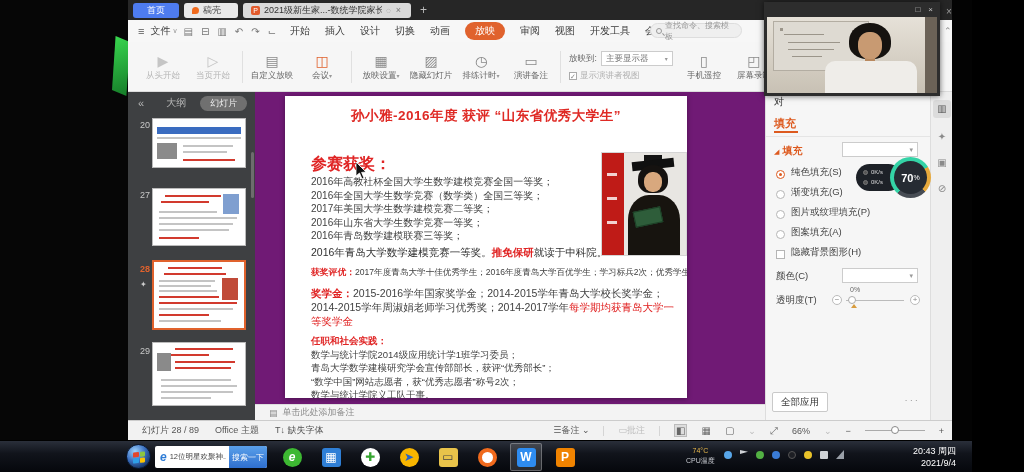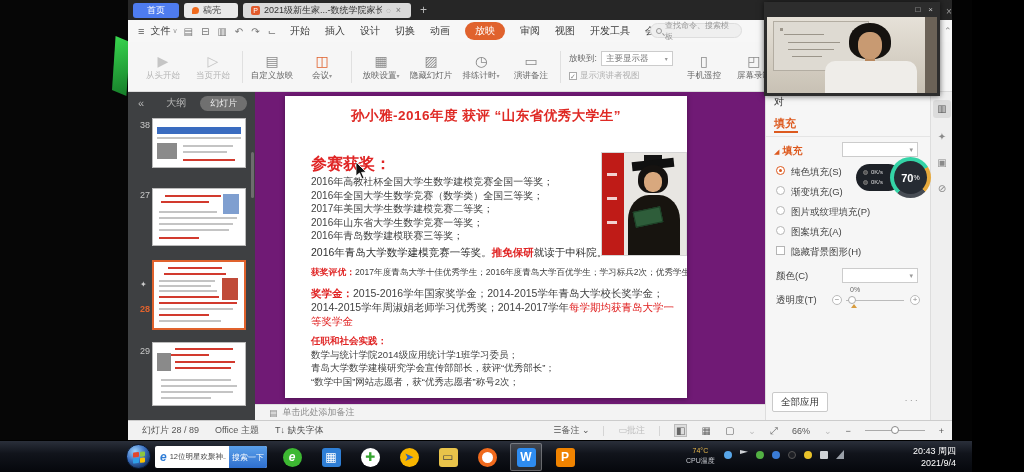--- a/index.html
+++ b/index.html
@@ -54,21 +54,21 @@
 
   
   .sidebar { left:0; top:92px; width:127px; height:328px; background:#3e4042; }
   .sb-head { position:absolute; left:0; top:0; width:100%; height:22px; display:flex; align-items:center; font-size:10px; color:#b5b5b5; }
   .sb-head .cl { margin-left:10px; font-size:11px; }
   .sb-head .ol { margin-left:22px; }
   .sb-pill { margin-left:14px; background:#707070; color:#eee; border-radius:8px; padding:1px 10px; font-size:9px; }
   .thumb { position:absolute; left:24px; width:94px; background:#fff; border:1px solid #bbb; }
   .thumb.sel { border:2px solid #e0622d; }
   .tnum { position:absolute; left:6px; width:16px; text-align:right; font-size:9px; color:#c8c8c8; }
-  .tnum.sel { color:#e0622d; font-weight:bold;margin-top:40px; }
+  .tnum.sel { color:#e0622d; font-weight:bold; }
   .tstar { position:absolute; left:12px; font-size:8px; color:#cfcfcf; }
   .ln { position:absolute; height:2px; background:#c4c4c4; }
   .ln.red { background:#d23a2e; }
   .sb-scroll { position:absolute; right:1px; top:60px; width:3px; height:46px; background:#6d6d6d; border-radius:2px; }
 
   .canvas { left:127px; top:92px; width:510px; height:312px; background:#701a75; }
   .slide { position:absolute; left:30px; top:4px; width:402px; height:302px; background:#fff; box-shadow:0 1px 5px rgba(0,0,0,.35); overflow:hidden; }
   .s-title1 { margin-top:11px; text-align:center; font-size:13.5px; font-weight:bold; color:#df2a25; letter-spacing:0.5px; }
   .s-title2 { margin-top:3px; text-align:center; font-size:13px; }
   .s-title2 .blue { color:#2353c4; font-weight:bold; }
@@ -100,21 +100,21 @@
 
   
   .panel { left:637px; top:92px; width:165px; height:328px; background:#f6f6f6; border-left:1px solid #ddd; font-size:9.5px; color:#444; }
   .p-head { position:absolute; left:8px; top:3px; font-size:10px; color:#333; }
   .p-tab { position:absolute; left:8px; top:24px; font-size:11px; font-weight:bold; color:#dd5a1f; }
   .p-tabline { position:absolute; left:8px; top:39px; width:24px; height:2px; background:#dd5a1f; }
   .p-div { position:absolute; left:0; top:44px; width:165px; height:1px; background:#e5e5e5; }
   .p-sec { position:absolute; left:8px; top:52px; font-size:10px; font-weight:bold; color:#dd5a1f; }
   .p-sec .tri { font-size:7px; margin-right:3px; }
   .p-combo { position:absolute; width:76px; height:15px; background:#fff; border:1px solid #ccc; display:flex; align-items:center; justify-content:flex-end; padding:0 4px; color:#999; font-size:7px; }
-  .p-opt { position:absolute; left:10px; display:flex; align-items:flex-start; gap:6px; }
+  .p-opt { position:absolute; left:10px; display:flex; align-items:flex-end; gap:6px; }
   .radio { width:9px; height:9px; border:1px solid #b5b5b5; border-radius:50%; background:#fff; position:relative; flex:none;}
   .radio.on { border-color:#dd5a1f; }
   .radio.on::after { content:""; position:absolute; left:2px; top:2px; width:3px; height:3px; border-radius:50%; background:#dd5a1f; }
   .chk { width:9px; height:9px; border:1px solid #b5b5b5; background:#fff; flex:none;}
   .p-slider { position:absolute; left:66px; top:201px; width:88px; height:14px; }
   .sl-btn { position:absolute; top:2px; width:10px; height:10px; border:1px solid #bbb; border-radius:50%; color:#888; font-size:8px; line-height:8px; text-align:center; background:#fff; }
   .sl-track { position:absolute; left:14px; top:7px; width:58px; height:1px; background:#bbb; }
   .sl-knob { position:absolute; left:16px; top:3px; width:8px; height:8px; border:1px solid #aaa; border-radius:50%; background:#fff; }
   .sl-val { position:absolute; left:18px; top:-7px; font-size:7px; color:#666; }
   .sl-mark { position:absolute; left:19px; top:11px; width:0; height:0; border-left:3px solid transparent; border-right:3px solid transparent; border-bottom:4px solid #d89c3e; }
@@ -272,21 +272,21 @@
       <div class="rbtn" style="margin-left:6px"><span class="ric">▯</span><span>手机遥控</span></div>
       <div class="rbtn"><span class="ric">◰</span><span>屏幕录制</span></div>
     </div>
 
     <div class="abs sidebar">
       <div class="sb-head">
         <span class="cl">«</span>
         <span class="ol">大纲</span>
         <span class="sb-pill">幻灯片</span>
       </div>
-      <span class="tnum" style="top:28px">38</span>
+      <span class="tnum" style="top:28px">20</span>
       <div class="thumb" style="top:26px;height:50px">
         <div class="ln" style="left:4px;top:8px;width:84px;height:7px;background:#3a6cc0"></div>
         <div class="ln" style="left:4px;top:18px;width:84px"></div>
         <div class="ln" style="left:4px;top:24px;width:20px;height:16px;background:#8a8a8a"></div>
         <div class="ln" style="left:30px;top:26px;width:50px"></div>
         <div class="ln" style="left:30px;top:32px;width:44px"></div>
         <div class="ln red" style="left:30px;top:40px;width:52px"></div>
       </div>
       <span class="tnum" style="top:98px">27</span>
       <div class="thumb" style="top:96px;height:58px">
@@ -345,20 +345,21 @@
           <div class="honors">
             <span class="sec">获奖评优：</span><span>2017年度青岛大学十佳优秀学生；2016年度青岛大学百优学生；学习标兵2次；优秀学生1次。</span>
           </div>
           <div class="scholar">
             <span class="sec">奖学金：</span><span>2015-2016学年国家奖学金；2014-2015学年青岛大学校长奖学金； 2014-2015学年周淑娟老师学习优秀奖；2014-2017学年</span><span class="red">每学期均获青岛大学一等奖学金</span>
           </div>
           <div class="sec duty-sec">任职和社会实践：</div>
           <div class="duty">数学与统计学院2014级应用统计学1班学习委员；</div>
           <div class="duty">青岛大学数学建模研究学会宣传部部长，获评“优秀部长”；</div>
           <div class="duty">“数学中国”网站志愿者，获“优秀志愿者”称号2次；</div>
+          <div class="duty">数学与统计学院义工队干事。</div>
         </div>
         <div class="photo">
           <div class="ph-red"></div>
           <div class="ph-tick" style="top:20px"></div>
           <div class="ph-tick" style="top:44px"></div>
           <div class="ph-tick" style="top:68px"></div>
           <div class="ph-captop"></div>
           <div class="ph-cap"></div>
           <div class="ph-hair"></div>
           <div class="ph-face"></div>

